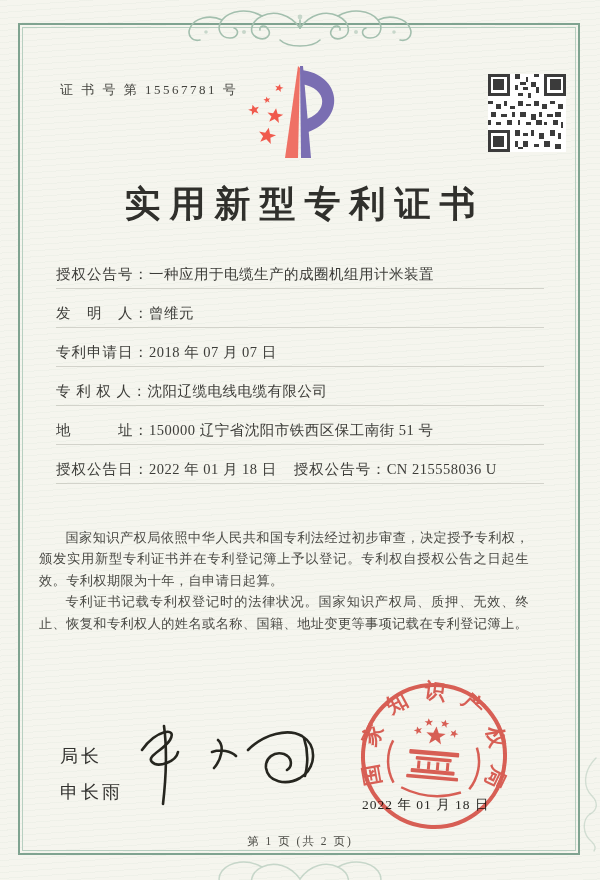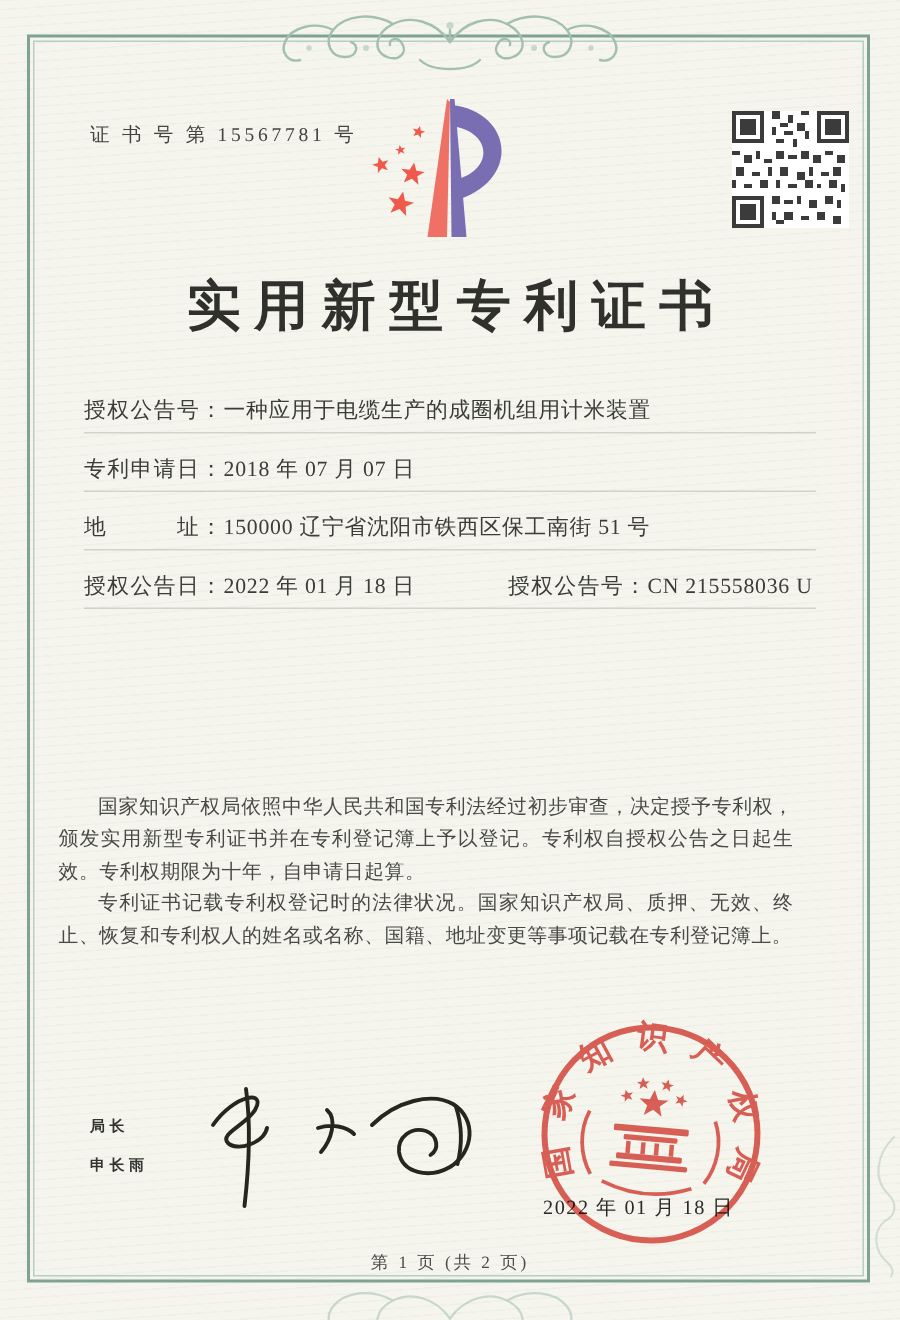--- a/index.html
+++ b/index.html
@@ -41,31 +41,31 @@
   }
 
   .fields { position:absolute; left:56px; top:250px; width:488px; }
   .row {
     height:39px; line-height:48px;
     border-bottom:1px solid rgba(150,150,138,0.35);
     font-size:14.5px; color:#3c3c38; white-space:nowrap;
   }
   .row .lab { letter-spacing:1px; }
   .row .val { letter-spacing:0.5px; }
-  .row-double .pair2 { margin-left:62px; }
+  .row-double .pair2 { margin-left:17px; }
 
   .paras {
     position:absolute; left:39px; top:527px; width:490px;
     font-size:13.2px; line-height:1.62; color:#4a4a45; letter-spacing:0.4px;
   }
   .paras p { text-indent:2em; text-align:justify; }
 
   .sig-block {
     position:absolute; left:60px; top:744px;
-    font-size:10px; font-weight:700; color:#333330; letter-spacing:3px;
+    font-size:18px; font-weight:400; color:#333330; letter-spacing:3px;
   }
   .sig-block div { margin-bottom:12px; }
 
   .signature { position:absolute; left:118px; top:716px; }
 
   .seal-date {
     position:absolute; left:362px; top:796px;
     font-size:13.5px; color:#2a2a26; letter-spacing:1px; z-index:2;
   }
   .seal {
@@ -160,21 +160,27 @@
     </g>
   </svg>
 
   <div class="title">实用新型专利证书</div>
 
   <div class="fields">
     <div class="row">
       <span class="lab">授权公告号：</span><span class="val">一种应用于电缆生产的成圈机组用计米装置</span>
     </div>
     <div class="row">
+      <span class="lab">发　明　人：</span><span class="val">曾维元</span>
+    </div>
+    <div class="row">
       <span class="lab">专利申请日：</span><span class="val">2018 年 07 月 07 日</span>
+    </div>
+    <div class="row">
+      <span class="lab">专 利 权 人：</span><span class="val">沈阳辽缆电线电缆有限公司</span>
     </div>
     <div class="row">
       <span class="lab">地　　　址：</span><span class="val">150000 辽宁省沈阳市铁西区保工南街 51 号</span>
     </div>
     <div class="row row-double">
       <span class="pair1"><span class="lab">授权公告日：</span><span class="val">2022 年 01 月 18 日</span></span><span class="pair2"><span class="lab">授权公告号：</span><span class="val">CN 215558036 U</span></span>
     </div>
   </div>
 
   <div class="paras">

